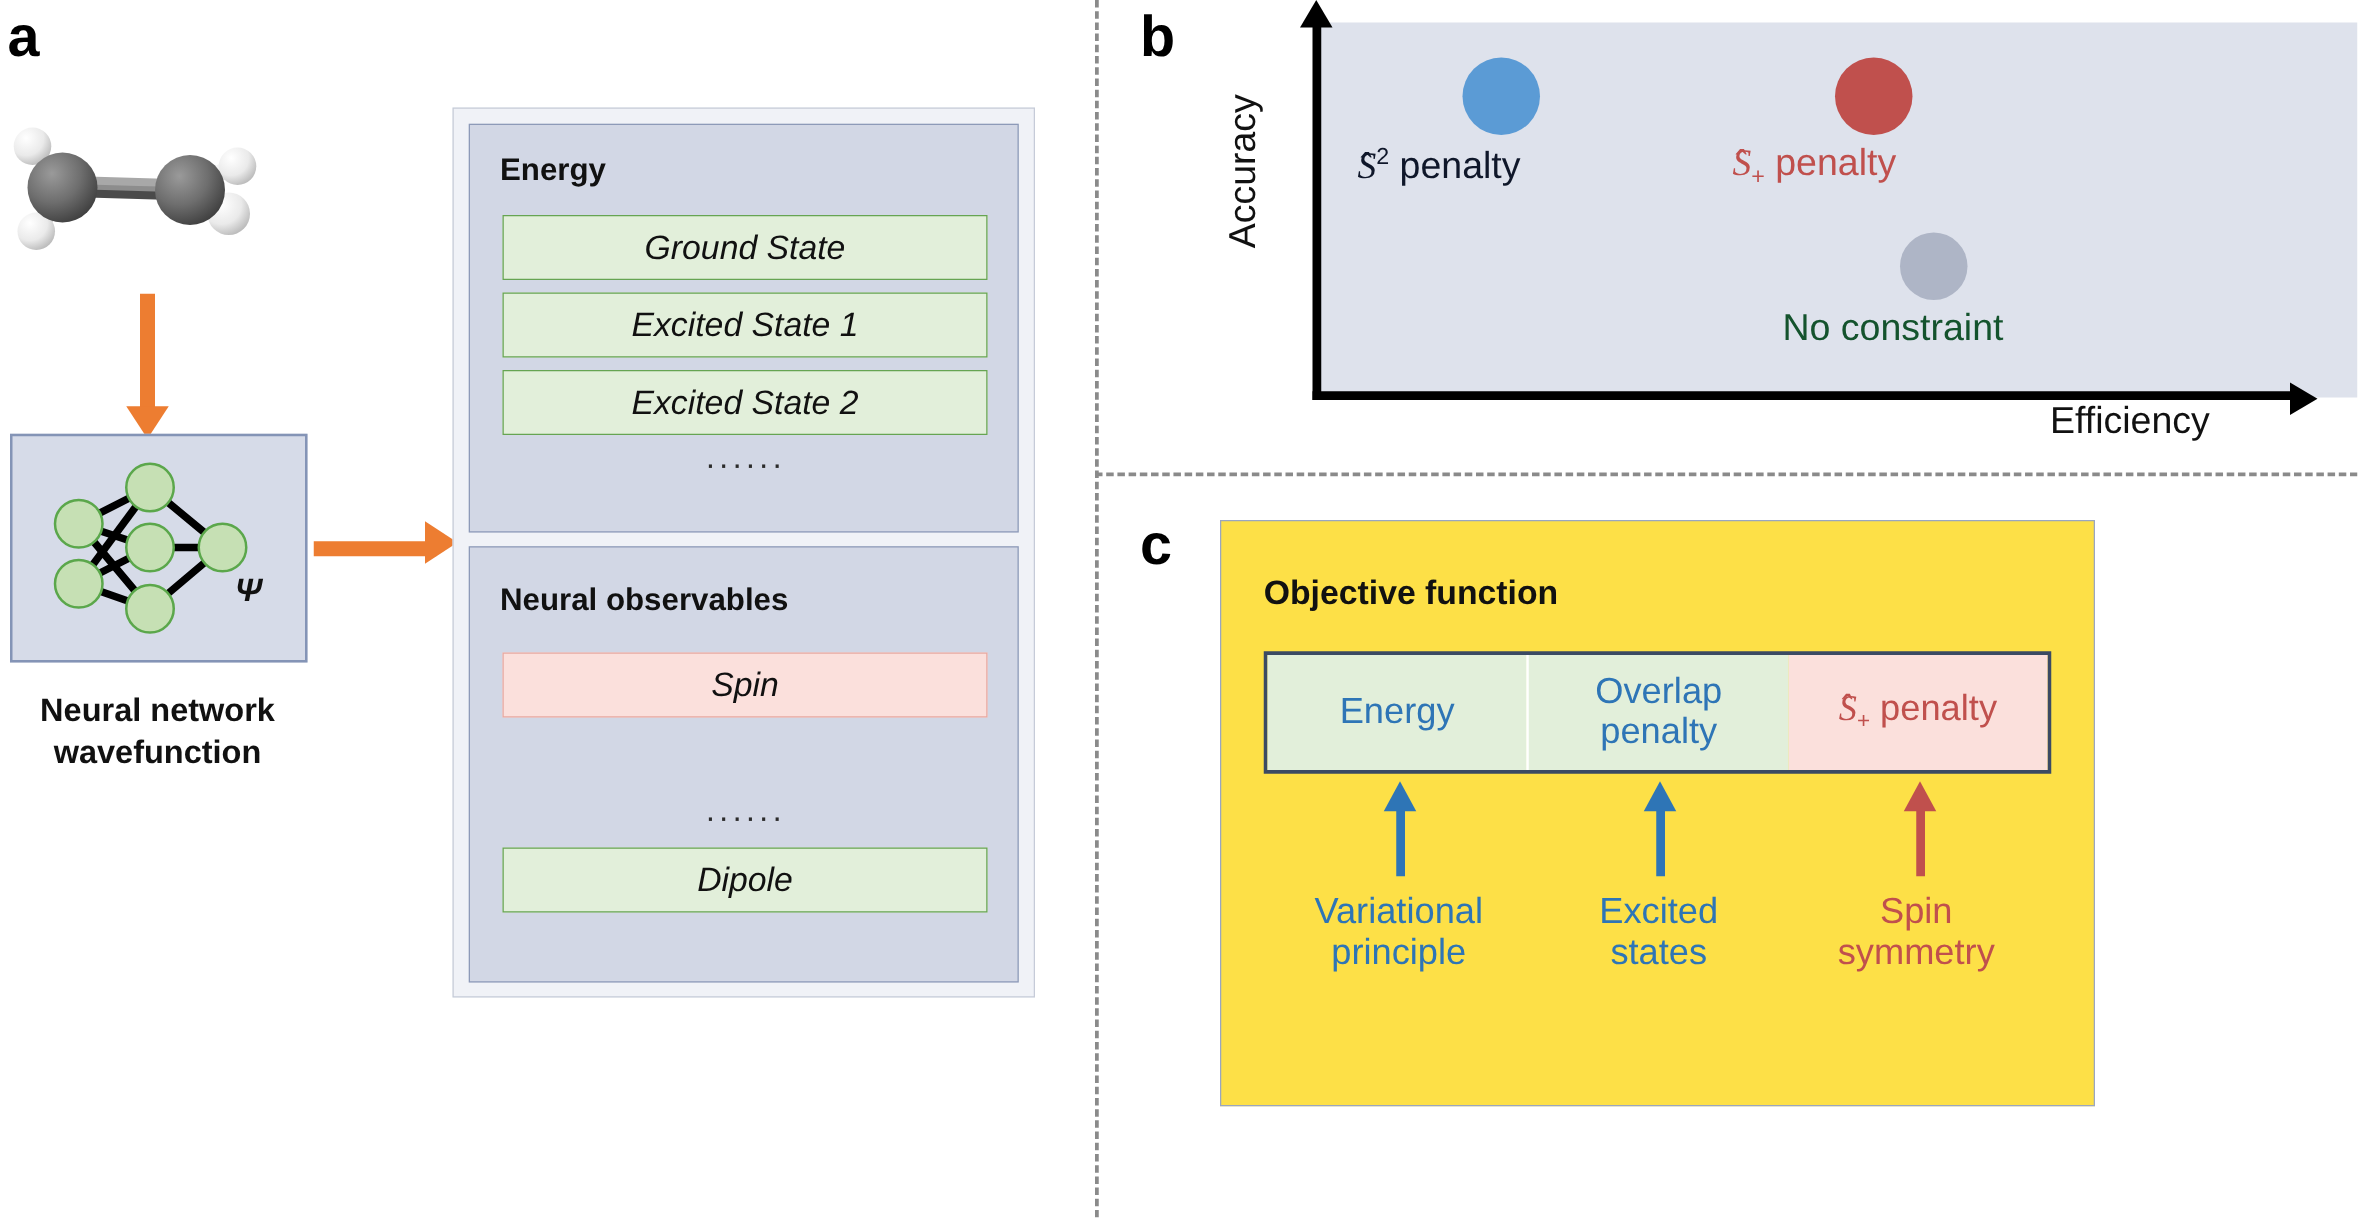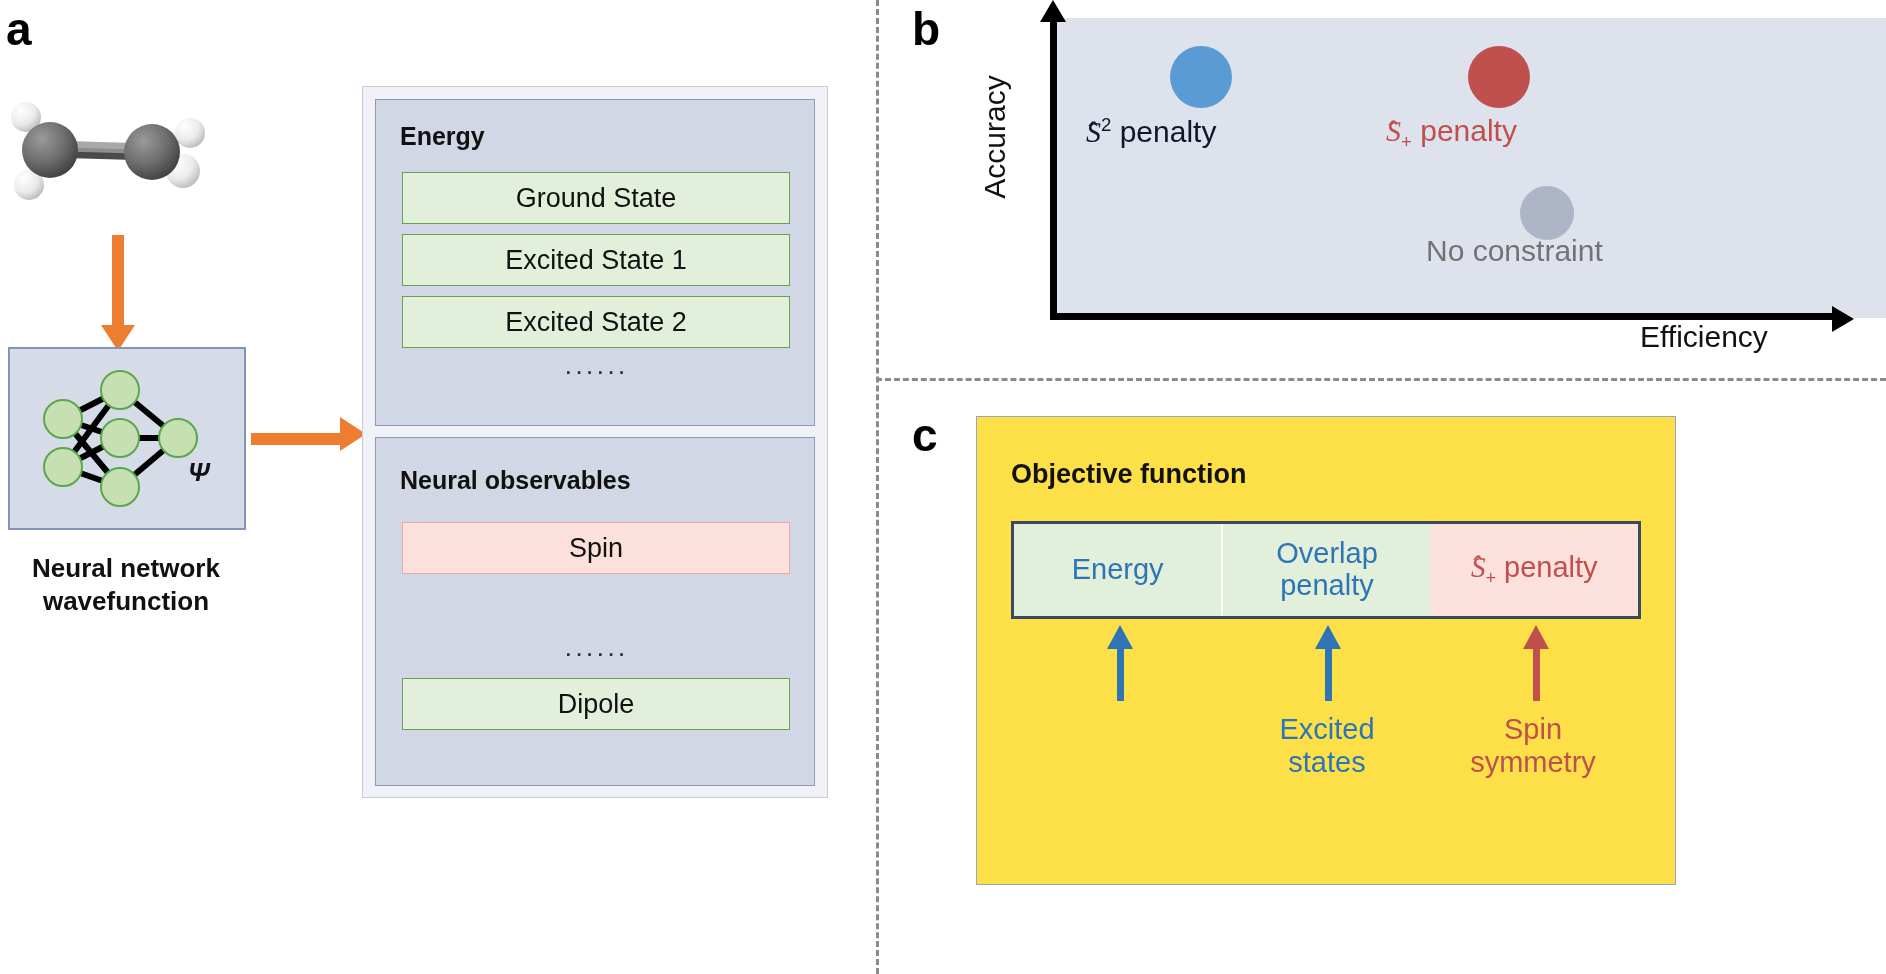--- a/index.html
+++ b/index.html
@@ -32,21 +32,21 @@
   #outcomes{position:absolute;left:362px;top:86px;width:466px;height:712px;
       background:#F0F2F7;border:1px solid #C6CBD8;box-sizing:border-box;}
 
   .outcome-panel{position:absolute;left:12px;width:440px;
       background:#D2D7E5;border:1px solid #8D9AB8;box-sizing:border-box;}
   #energy-panel{top:12px;height:327px;}
   #obs-panel{top:350px;height:349px;}
   .outcome-title{position:absolute;left:24px;font-size:25px;font-weight:bold;color:#111;}
 
   .state-row{position:absolute;left:26px;width:388px;height:52px;box-sizing:border-box;
-      display:flex;align-items:center;justify-content:center;font-size:27px;color:#111;}
+      display:flex;align-items:center;justify-content:center;font-size:27px;color:#111;font-style:italic;}
   .green-row{background:#E2EFDA;border:1px solid #66A452;}
   .pink-row{background:#FBE0DC;border:1px solid #E8A9A1;}
   .dots{position:absolute;left:26px;width:388px;text-align:center;font-size:26px;
       letter-spacing:2px;color:#2b2b2b;}
 
   
   #vdiv{position:absolute;left:876px;top:0px;width:0;height:974px;
       border-left:3px dashed #8a8a8a;}
   #hdiv{position:absolute;left:876px;top:378px;width:1010px;height:0;
       border-top:3px dashed #8a8a8a;}
@@ -208,21 +208,21 @@
     <div class="b-dotlabel" style="left:30px;top:96px;color:#0f172a;">
       <span class="hat">S</span><sup class="sm">2</sup><span> penalty</span>
     </div>
 
     <div class="b-dot" style="left:412px;top:28px;width:62px;height:62px;background:#C0504D;"></div>
     <div class="b-dotlabel" style="left:330px;top:96px;color:#C0504D;">
       <span class="hat">S</span><sub class="sm">+</sub><span> penalty</span>
     </div>
 
     <div class="b-dot" style="left:464px;top:168px;width:54px;height:54px;background:#AEB5C6;"></div>
-    <div class="b-dotlabel" style="left:370px;top:216px;color:#737373;">No constraint</div>
+    <div class="b-dotlabel" style="left:370px;top:228px;color:#14532d;">No constraint</div>
   </div>
 
   <div id="b-yaxis"></div>
   <div id="b-yaxis-head"></div>
   <div id="b-xaxis"></div>
   <div id="b-xaxis-head"></div>
   <div id="b-ylabel">Accuracy</div>
   <div id="b-xlabel">Efficiency</div>
 </div>
 
@@ -244,20 +244,23 @@
 
     <div class="c-arrow" style="left:140px;top:230px;height:54px;background:#2E75B6;"></div>
     <div class="c-arrow-head" style="left:130px;top:208px;border-bottom:24px solid #2E75B6;"></div>
 
     <div class="c-arrow" style="left:348px;top:230px;height:54px;background:#2E75B6;"></div>
     <div class="c-arrow-head" style="left:338px;top:208px;border-bottom:24px solid #2E75B6;"></div>
 
     <div class="c-arrow" style="left:556px;top:230px;height:54px;background:#C0504D;"></div>
     <div class="c-arrow-head" style="left:546px;top:208px;border-bottom:24px solid #C0504D;"></div>
 
+    <div class="c-foot" style="left:36px;top:296px;width:212px;color:#2E75B6;">
+      <span>Variational<br>principle</span>
+    </div>
     <div class="c-foot" style="left:246px;top:296px;width:208px;color:#2E75B6;">
       <span>Excited<br>states</span>
     </div>
     <div class="c-foot" style="left:452px;top:296px;width:208px;color:#C0504D;">
       <span>Spin<br>symmetry</span>
     </div>
   </div>
 </div>
 
 </body></html>

